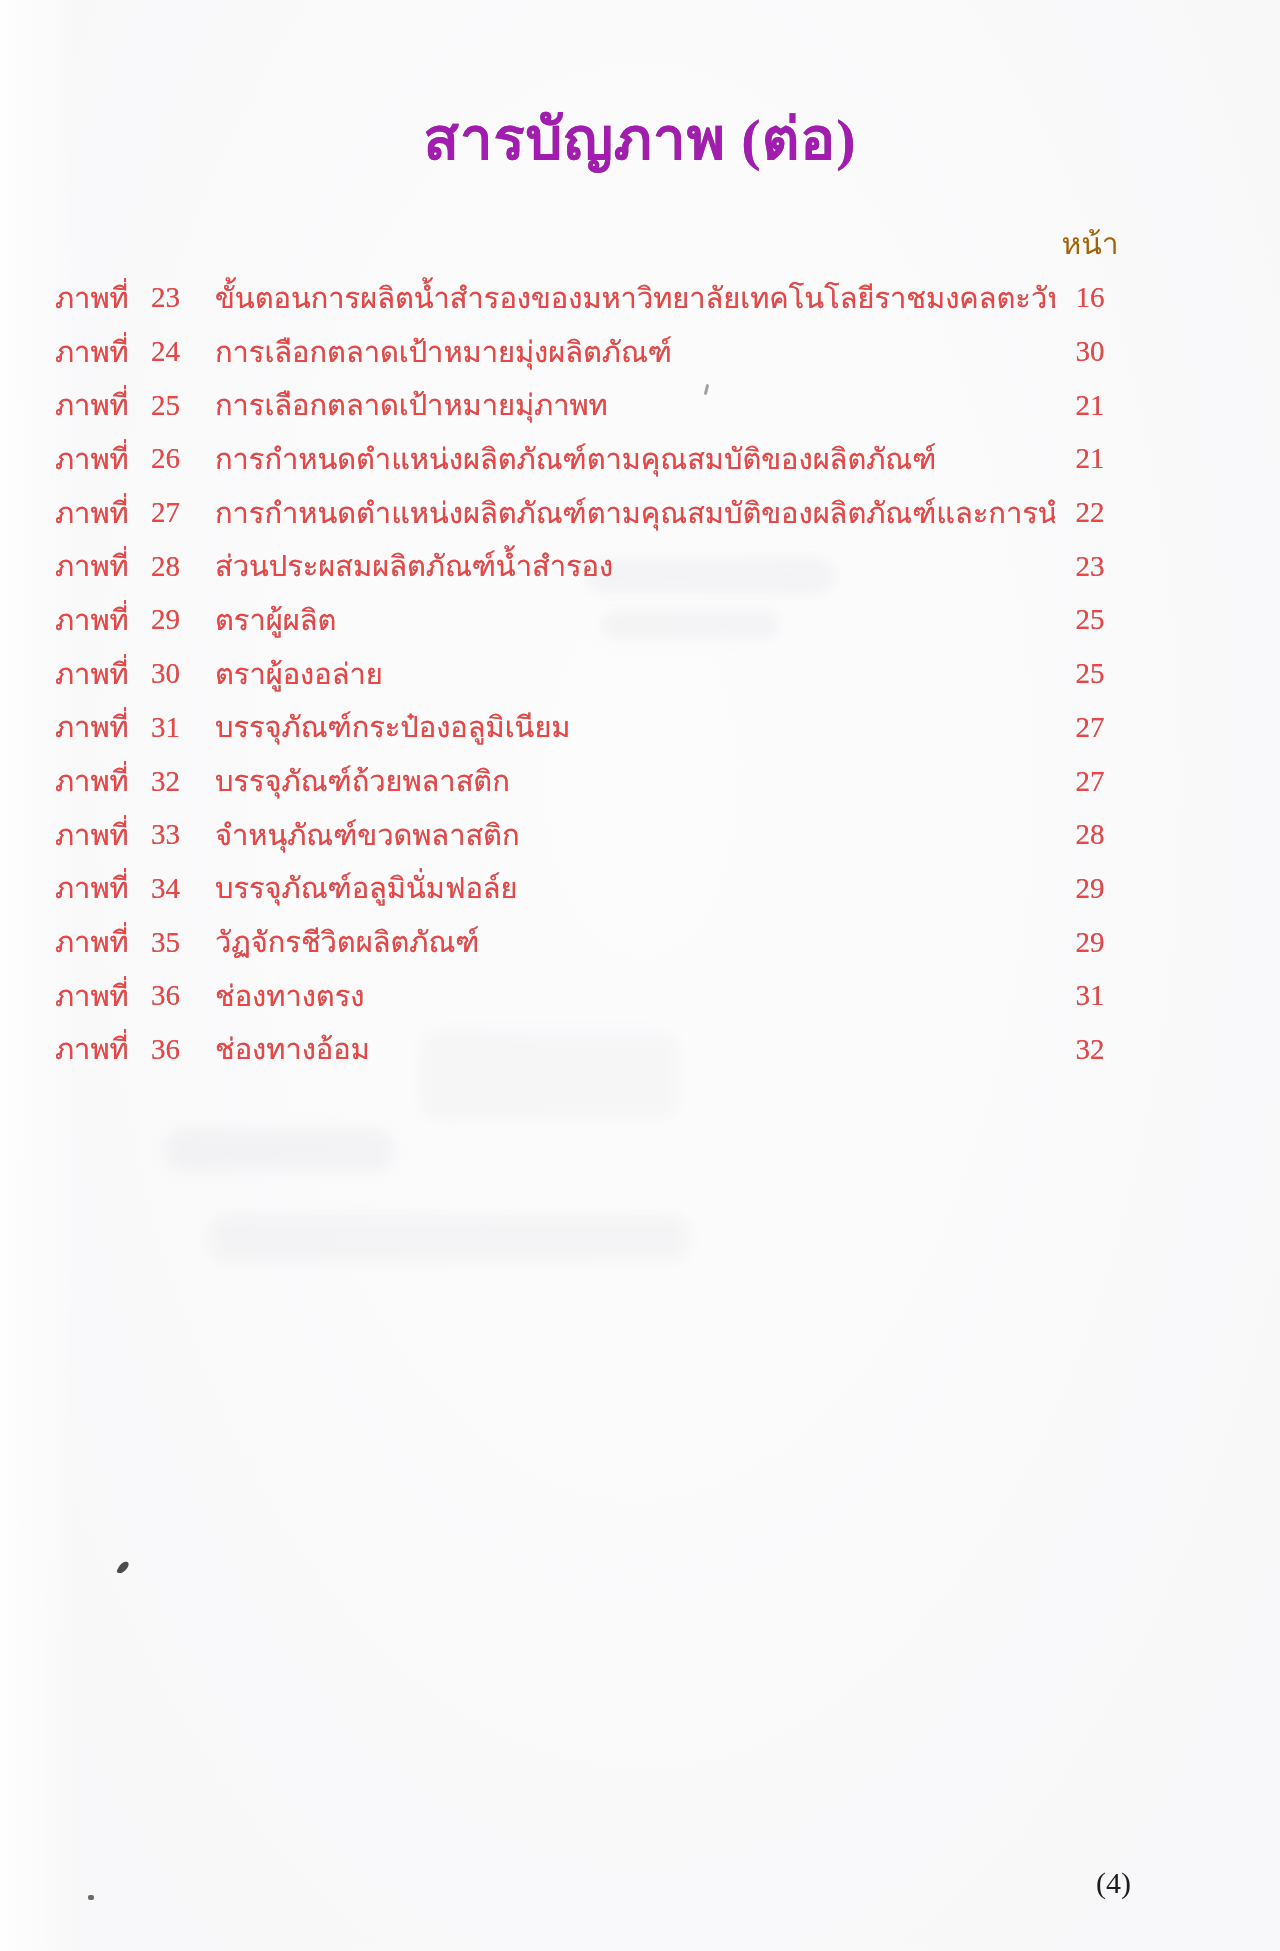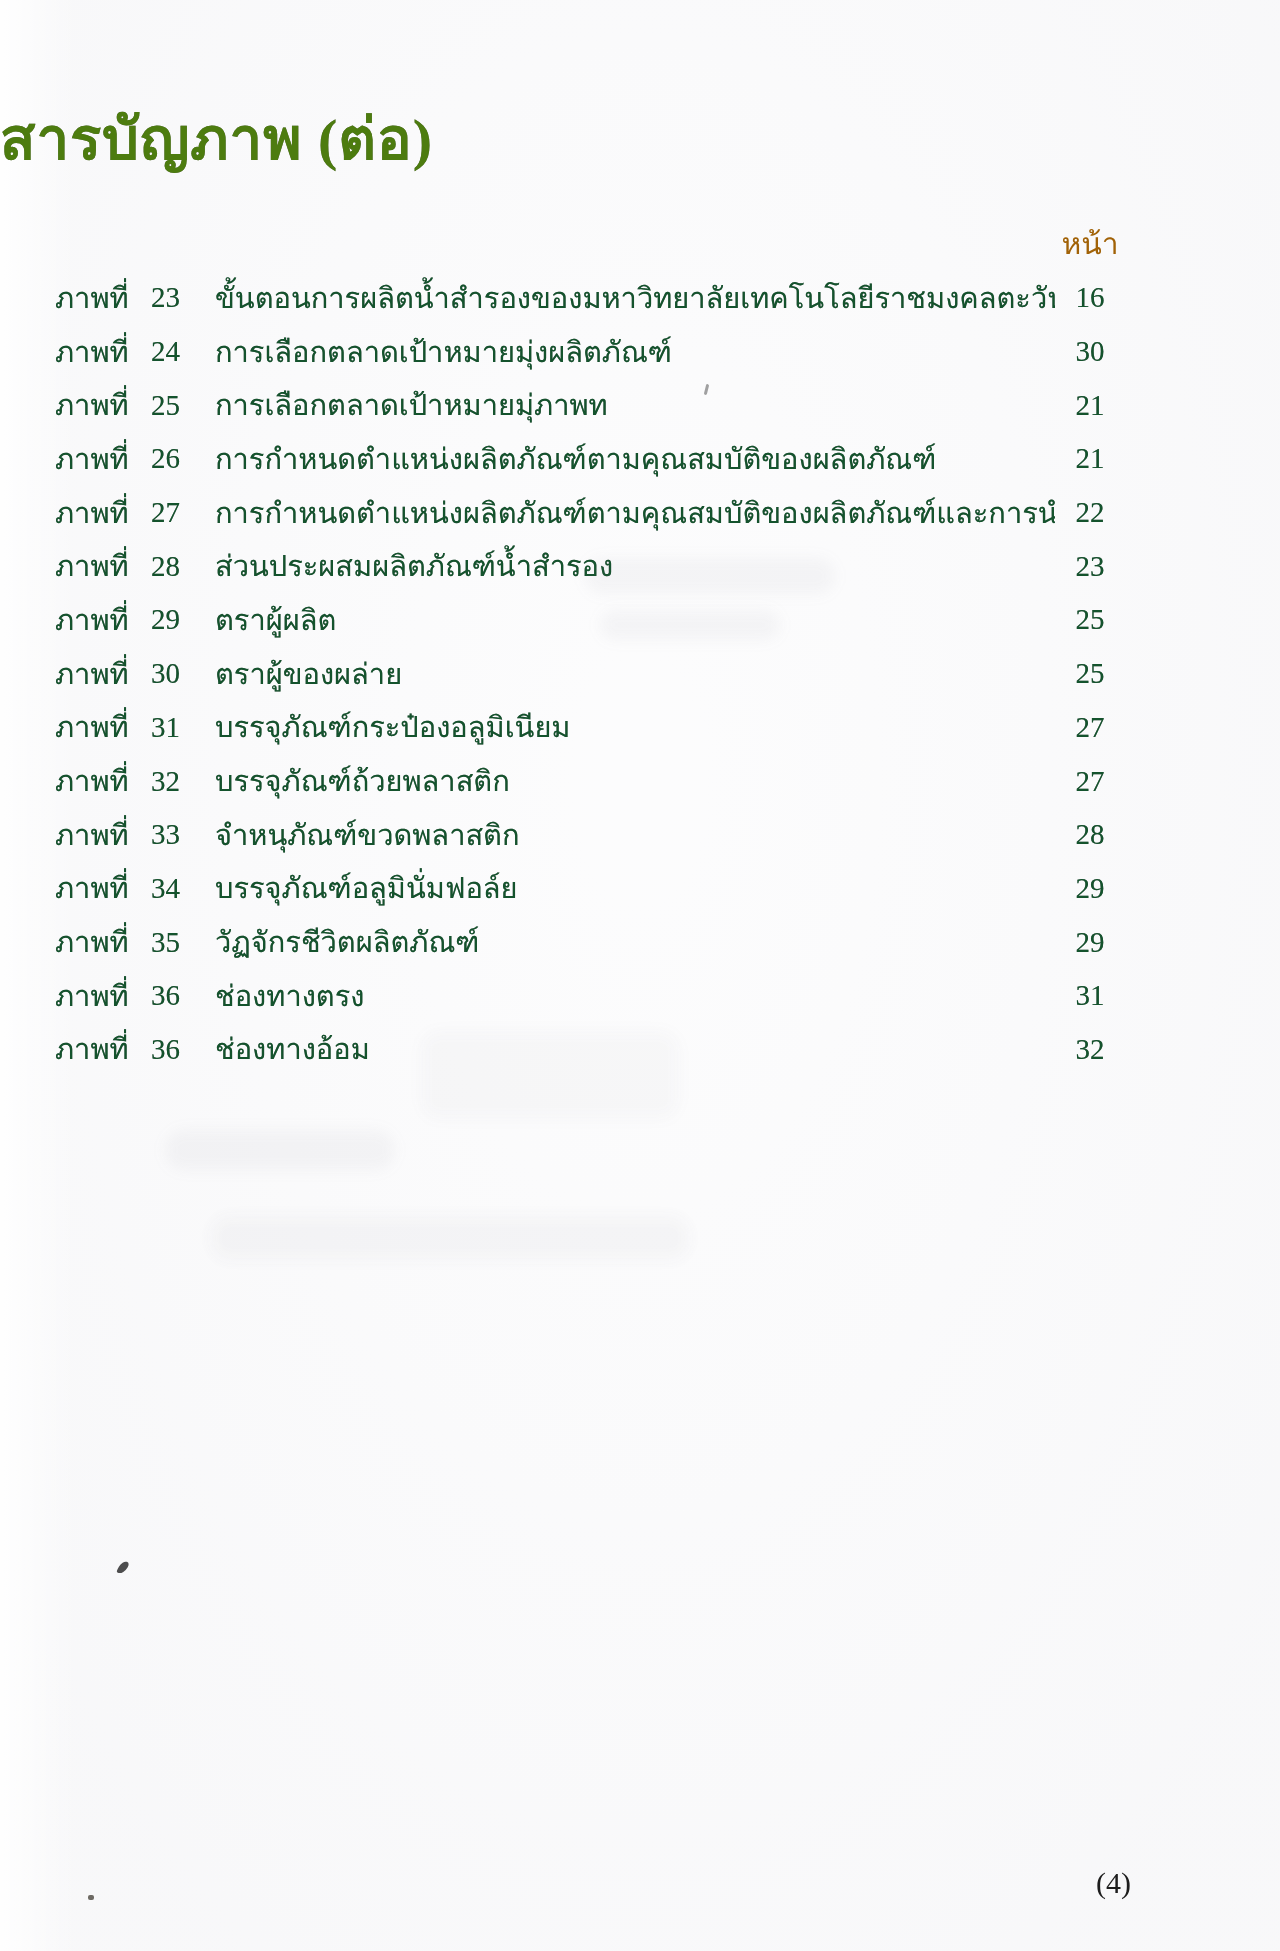--- a/index.html
+++ b/index.html
@@ -25,25 +25,25 @@
       linear-gradient(90deg, rgba(255,255,255,0.9) 0%, rgba(255,255,255,0) 6%),
       radial-gradient(ellipse at 50% 40%, rgba(255,255,255,0.35) 0%, rgba(225,225,230,0.12) 85%);
     pointer-events: none;
   }
 
   .doc-title {
     position: absolute;
     top: 92px;
     left: 0;
     width: 100%;
-    text-align: left;
+    text-align: center;
     font-size: 58px;
     font-weight: 700;
     letter-spacing: 1px;
-    color: #4d7c0f;
+    color: #a21caf;
     text-shadow: 0 0 0.5px rgba(0,0,0,0.55);
   }
 
   .page-col-header {
     position: absolute;
     top: 220px;
     left: 1052px;
     width: 76px;
     text-align: center;
     font-size: 30px;
@@ -54,21 +54,21 @@
     position: absolute;
     top: 271px;
     left: 55px;
     right: 155px;
   }
   .toc-row {
     display: flex;
     align-items: center;
     height: 53.7px;
     font-size: 29px;
-    color: #14532d;
+    color: #ef4444;
     text-shadow: 0 0 0.4px rgba(0,0,0,0.45);
     white-space: nowrap;
   }
   .cell-label  { width: 96px;  flex: none; }
   .cell-num    { width: 54px;  flex: none; }
   .cell-caption{ flex: 1; padding-left: 10px; overflow: hidden; }
   .cell-page   { width: 70px;  flex: none; text-align: center; }
 
   .folio {
     position: absolute;
@@ -169,21 +169,21 @@
     <div class="toc-row">
       <span class="cell-label">ภาพที่</span>
       <span class="cell-num">29</span>
       <span class="cell-caption">ตราผู้ผลิต</span>
       <span class="cell-page">25</span>
     </div>
 
     <div class="toc-row">
       <span class="cell-label">ภาพที่</span>
       <span class="cell-num">30</span>
-      <span class="cell-caption">ตราผู้ของผล่าย</span>
+      <span class="cell-caption">ตราผู้องอล่าย</span>
       <span class="cell-page">25</span>
     </div>
 
     <div class="toc-row">
       <span class="cell-label">ภาพที่</span>
       <span class="cell-num">31</span>
       <span class="cell-caption">บรรจุภัณฑ์กระป๋องอลูมิเนียม</span>
       <span class="cell-page">27</span>
     </div>
 

